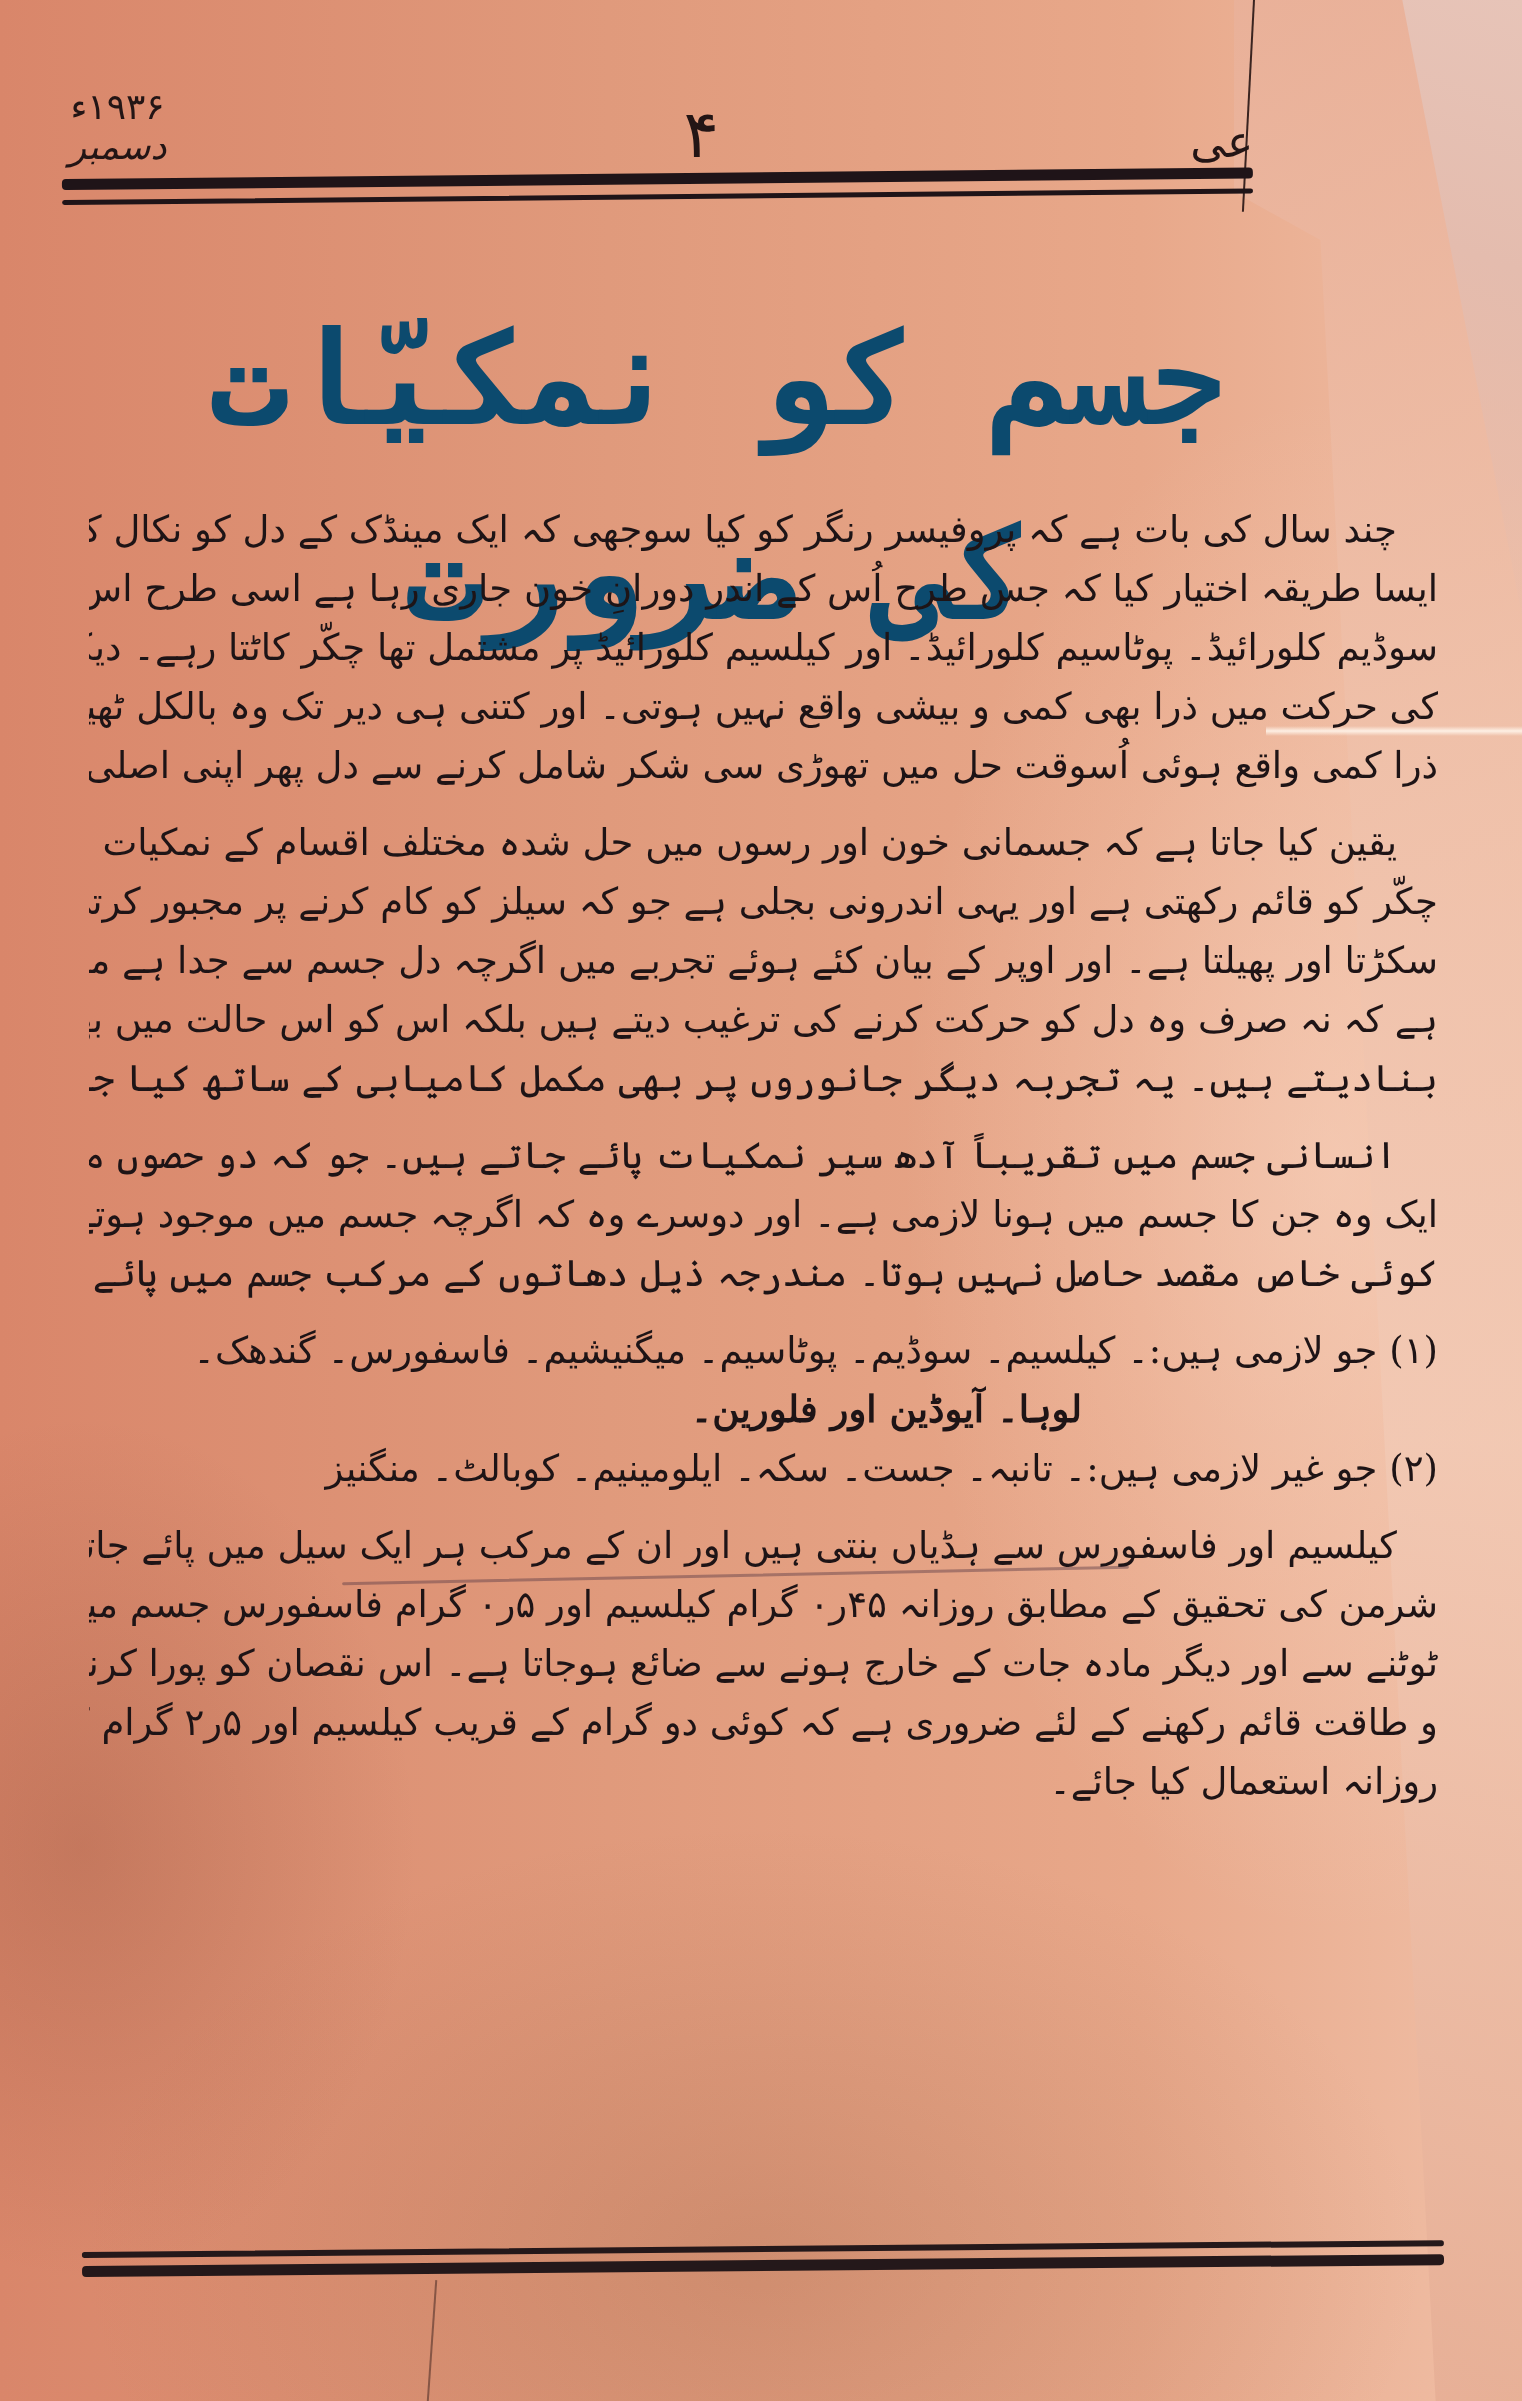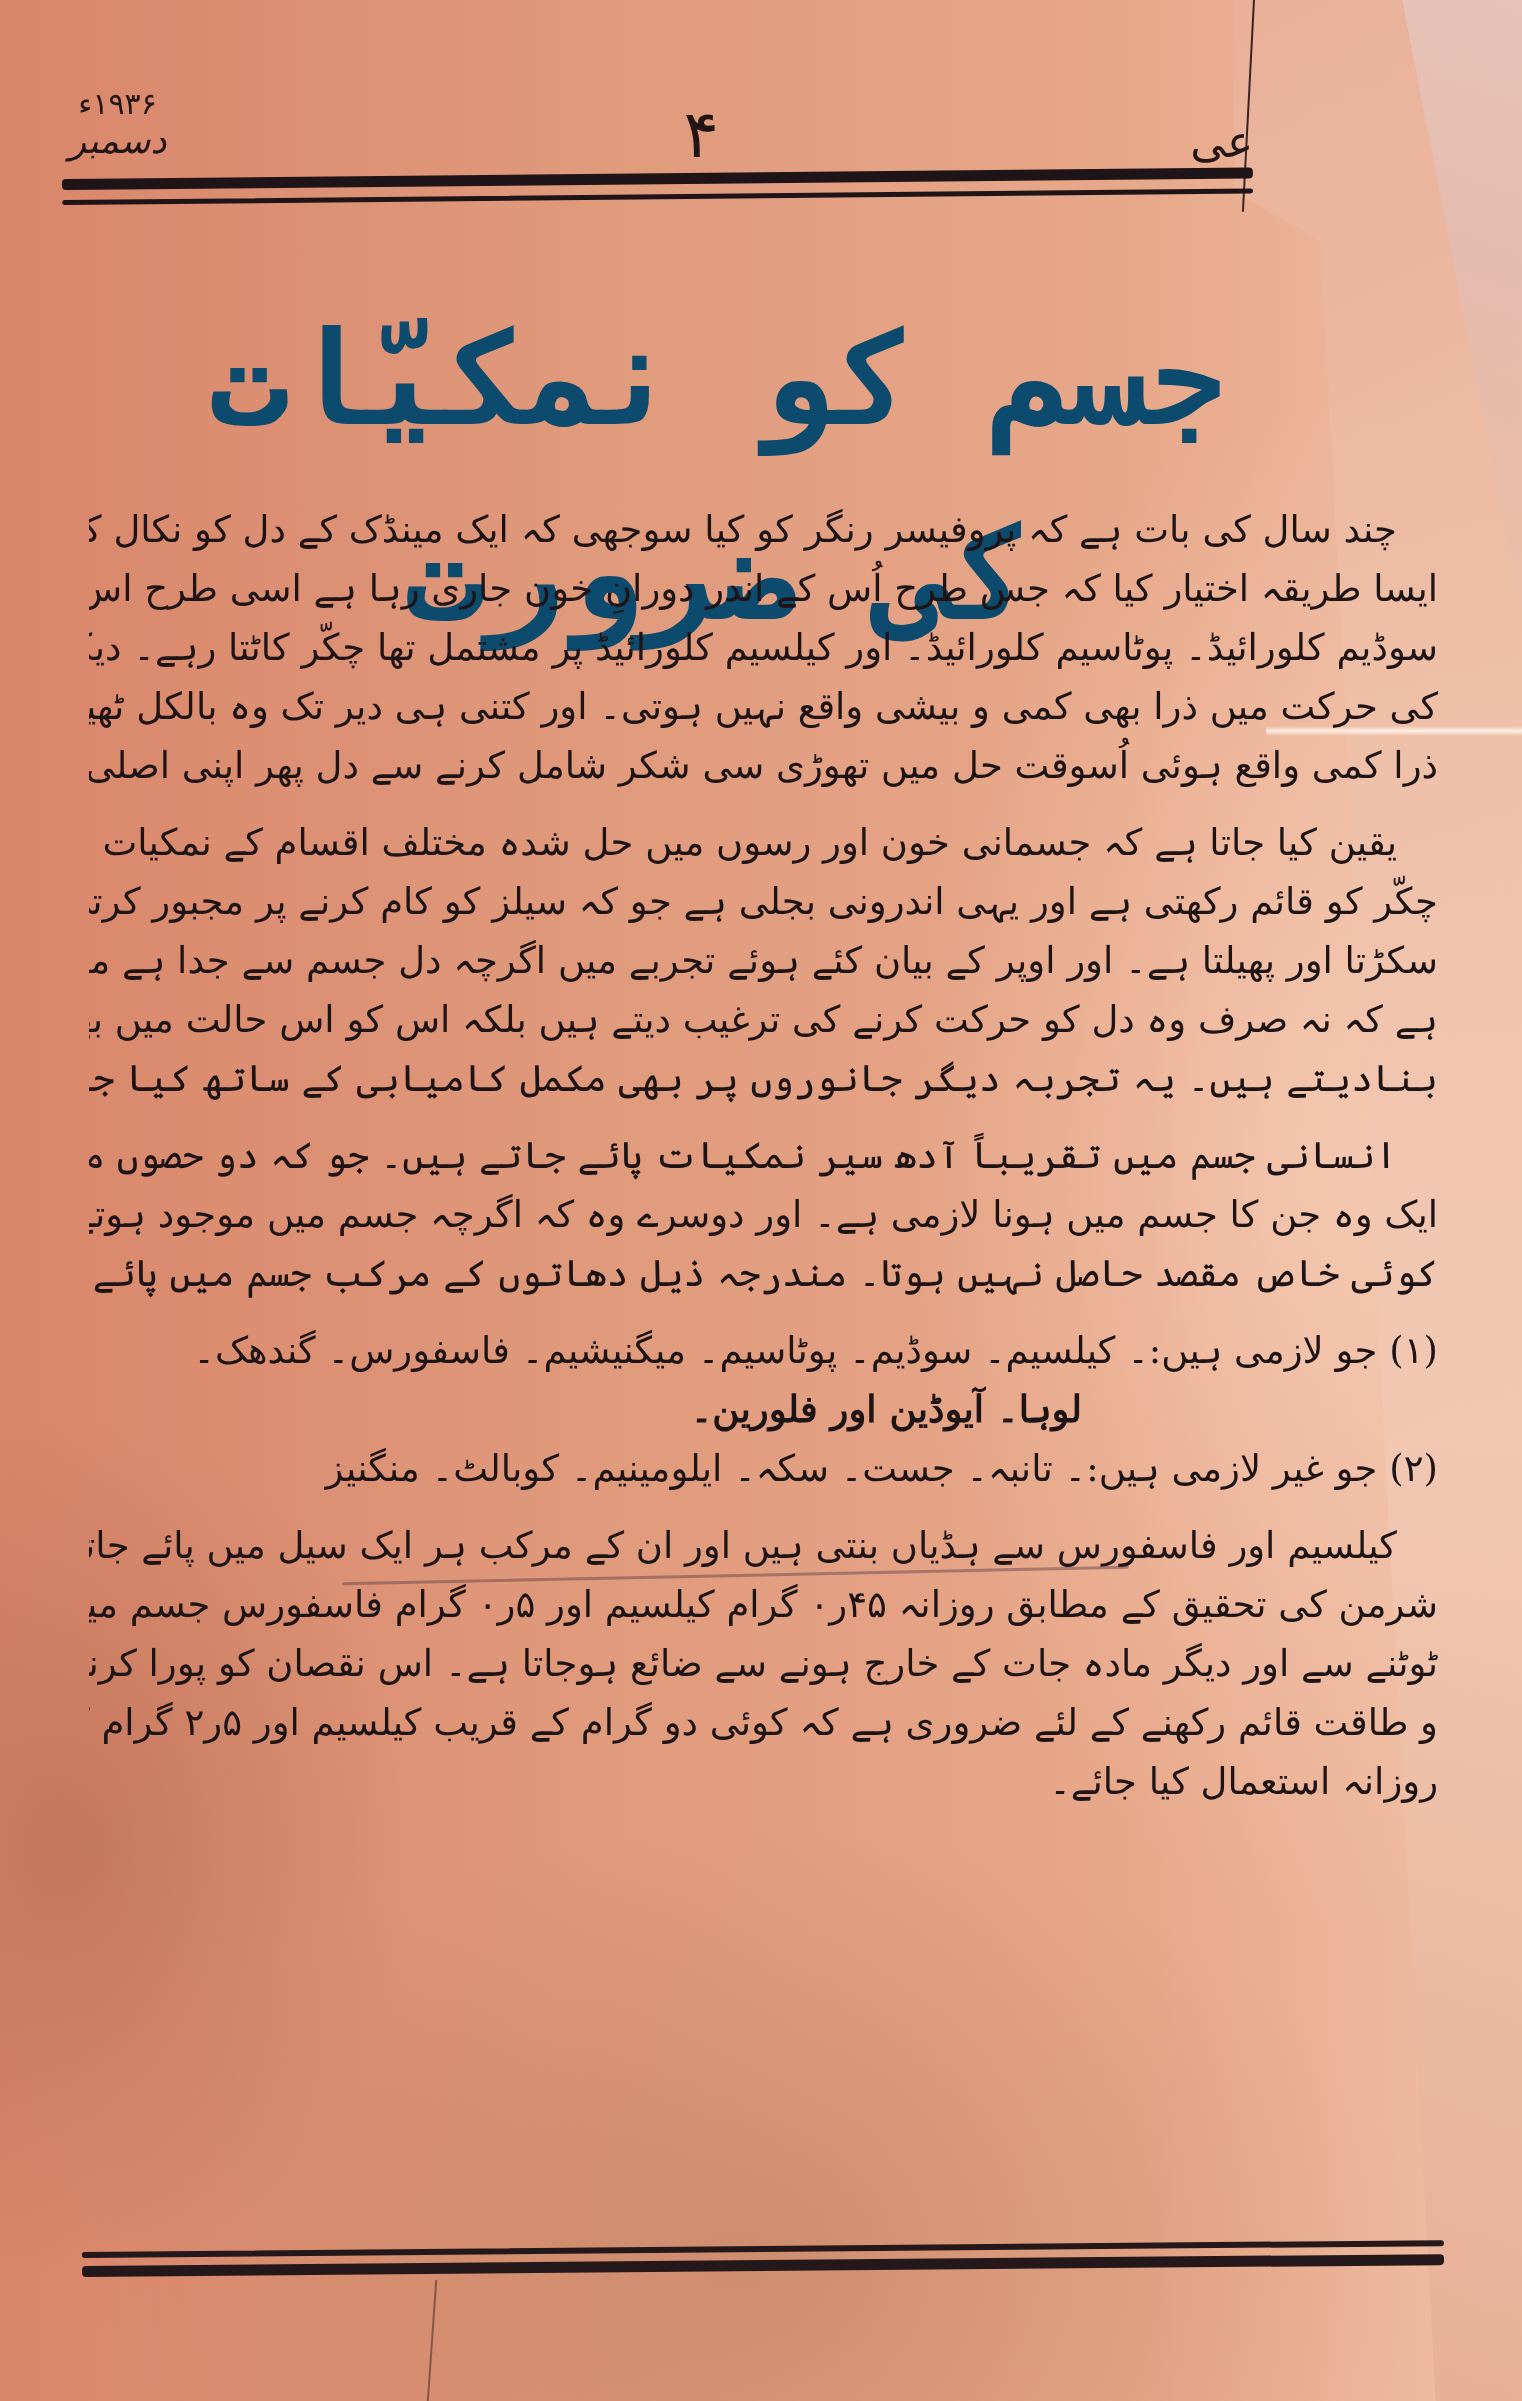--- a/index.html
+++ b/index.html
@@ -88,21 +88,21 @@
     position: absolute;
     left: 13.7px;
     top: 6.8px;
     direction: rtl;
     text-align: center;
     line-height: 1;
     font-family: "DejaVu Serif", serif;
   }
   .header .date .year {
     display: block;
-    font-size: 30px;
+    font-size: 36px;
     margin-bottom: 4.1px;
   }
   .header .date .month {
     display: block;
     font-size: 36px;
     font-style: italic;
   }
 
   .rule-top {
     position: absolute;

